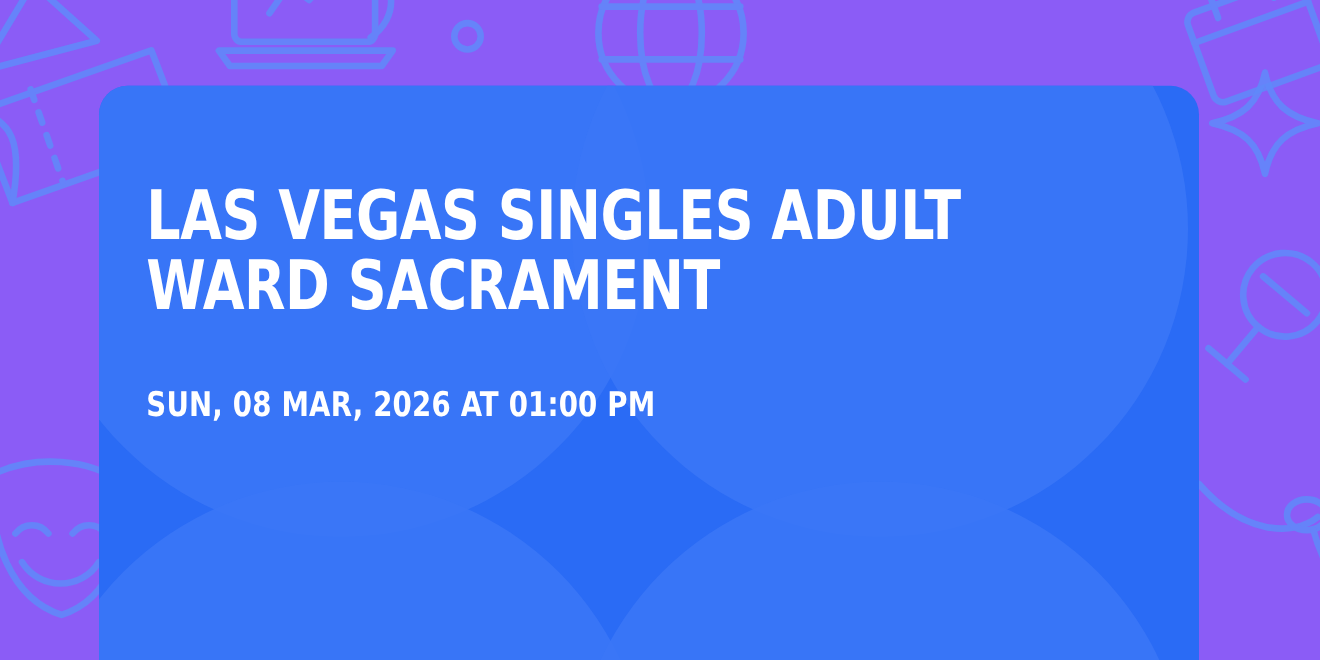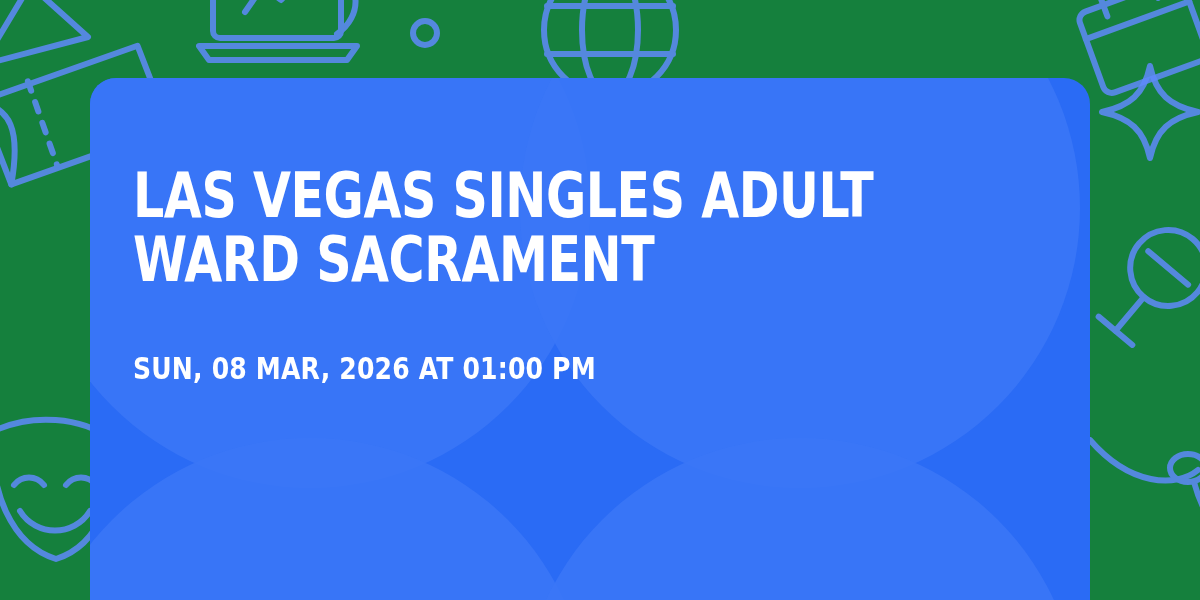--- a/index.html
+++ b/index.html
@@ -3,21 +3,21 @@
 <meta charset="utf-8">
 <style>
   * { margin:0; padding:0; box-sizing:border-box; }
   html, body {
     width:1200px; height:600px; overflow:hidden;
     font-family:"Liberation Sans", sans-serif;
   }
 
   #stage {
     position:relative; width:1200px; height:600px;
-    background:#15803d;
+    background:#8b5cf6;
     overflow:hidden;
   }
 
   
   #bg-pattern {
     position:absolute; inset:0;
     pointer-events:none;
   }
   #bg-pattern svg { position:absolute; overflow:visible; }
   .ico { fill:none; stroke:#5f8afa; stroke-width:6;

